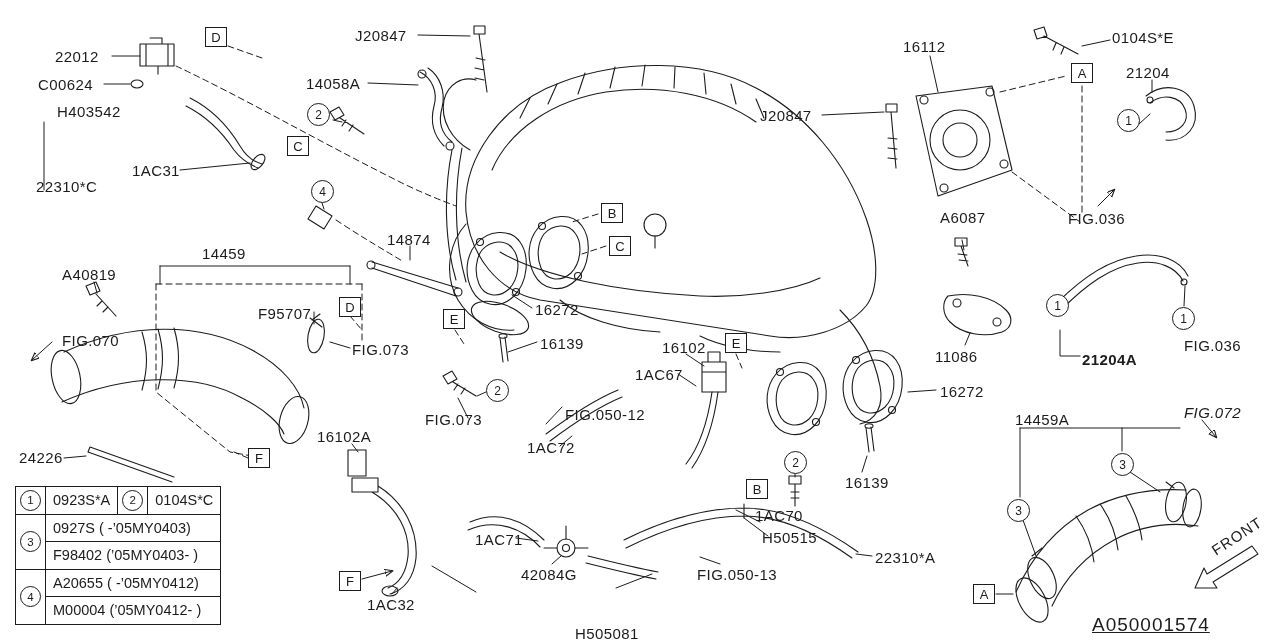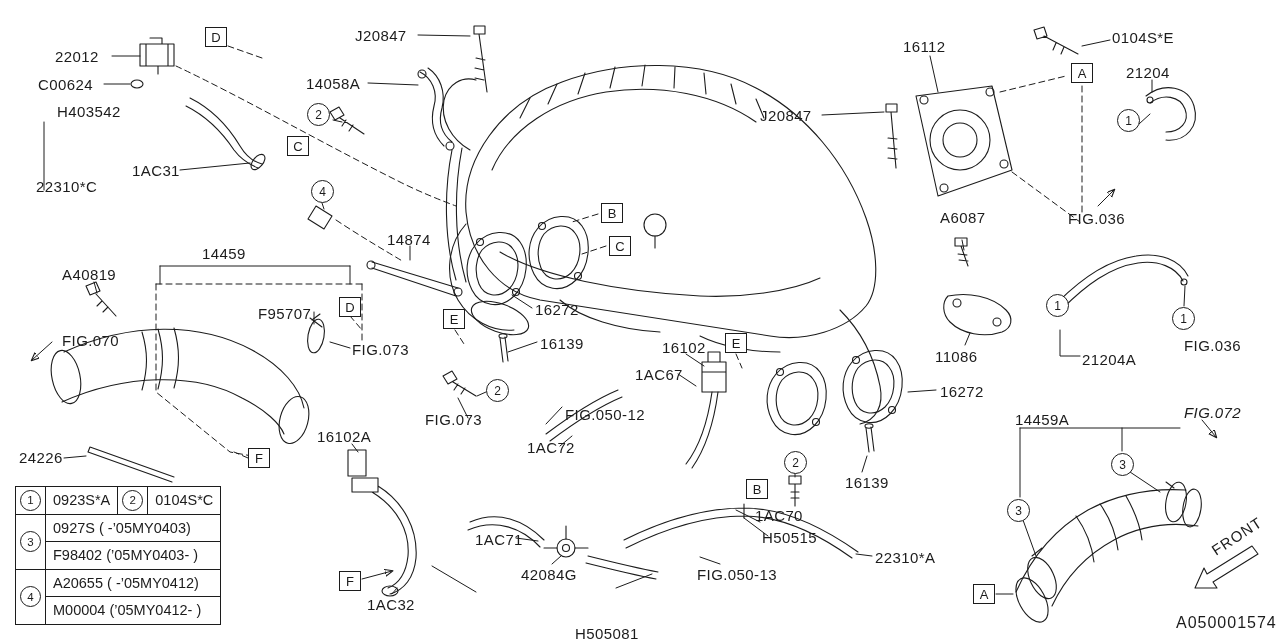--- a/index.html
+++ b/index.html
@@ -14,21 +14,21 @@
   .part-label{position:absolute;font-size:15px;letter-spacing:0.4px;white-space:nowrap;}
   .boxed-letter{position:absolute;width:20px;height:18px;border:1.5px solid #1c1c1c;
     display:flex;align-items:center;justify-content:center;font-size:13px;background:#fff;}
   .circled-number{position:absolute;width:21px;height:21px;border:1.4px solid #1c1c1c;border-radius:50%;
     display:flex;align-items:center;justify-content:center;font-size:12px;background:#fff;}
   #legend{position:absolute;left:15px;top:486px;border-collapse:collapse;font-size:14.5px;background:#fff;}
   #legend td{border:1.6px solid #1c1c1c;padding:0 7px;height:26.5px;white-space:nowrap;}
   #legend td.cnum{text-align:center;padding:0 4px;}
   .legend-circle{display:inline-flex;width:19px;height:19px;border:1.3px solid #1c1c1c;border-radius:50%;
     align-items:center;justify-content:center;font-size:11.5px;}
-  #doc-number{position:absolute;left:1176px;top:614px;font-size:16px;letter-spacing:1px;}
+  #doc-number{position:absolute;left:1092px;top:614px;font-size:19px;letter-spacing:1px;text-decoration:underline;}
 </style>
 </head>
 <body>
 
 <div id="stage">
 
   <svg id="art" width="1280" height="640" viewBox="0 0 1280 640">
     <defs>
       <marker id="arrow" markerWidth="9" markerHeight="8" refX="7" refY="3.5" orient="auto">
         <path d="M0,0 L8,3.5 L0,7 Z" fill="#1c1c1c" stroke="none"></path>
@@ -189,21 +189,21 @@
       <span class="part-label" style="left: 14px; top: 332px; margin-left: 48px;">FIG.070</span>
       <span class="part-label" style="left: 662px; top: 339px;">16102</span>
       <span class="part-label" style="left: 635px; top: 366px;">1AC67</span>
       <span class="part-label" style="left: 565px; top: 406px;">FIG.050-12</span>
       <span class="part-label" style="left: 527px; top: 439px;">1AC72</span>
       <span class="part-label" style="left: 425px; top: 411px;">FIG.073</span>
       <span class="part-label" style="left: 317px; top: 428px;">16102A</span>
       <span class="part-label" style="left: 19px; top: 449px;">24226</span>
       <span class="part-label" style="left: 935px; top: 348px;">11086</span>
       <span class="part-label" style="left: 940px; top: 383px;">16272</span>
-      <span class="part-label" style="left: 1082px; top: 351px;">21204A</span>
+      <span class="part-label" style="left: 1082px; top: 351px; font-weight: bold;">21204A</span>
       <span class="part-label" style="left: 1184px; top: 337px;">FIG.036</span>
       <span class="part-label" style="left: 1015px; top: 411px;">14459A</span>
       <span class="part-label" style="left: 1184px; top: 404px; font-style: italic;">FIG.072</span>
       <span class="part-label" style="left: 475px; top: 531px;">1AC71</span>
       <span class="part-label" style="left: 521px; top: 566px;">42084G</span>
       <span class="part-label" style="left: 575px; top: 589px; margin-top: 36px;">H505081</span>
       <span class="part-label" style="left: 755px; top: 507px;">1AC70</span>
       <span class="part-label" style="left: 762px; top: 529px;">H50515</span>
       <span class="part-label" style="left: 875px; top: 549px;">22310*A</span>
       <span class="part-label" style="left: 697px; top: 566px;">FIG.050-13</span>

